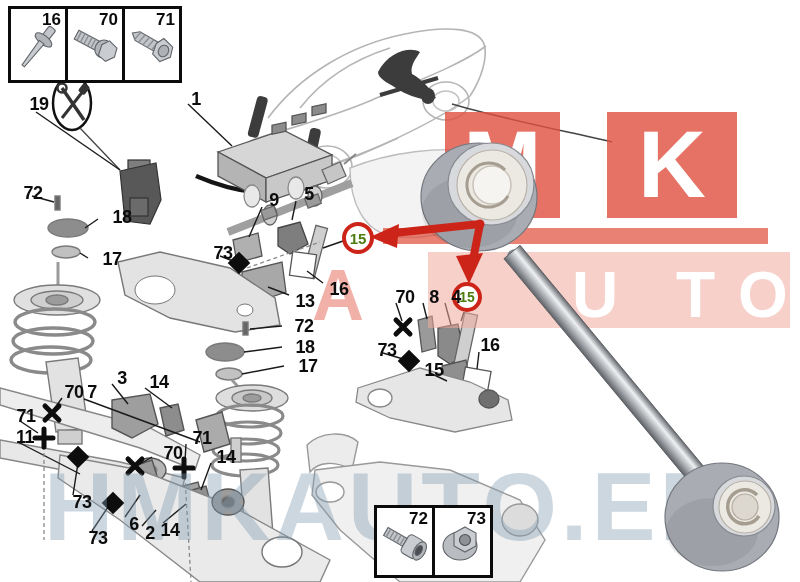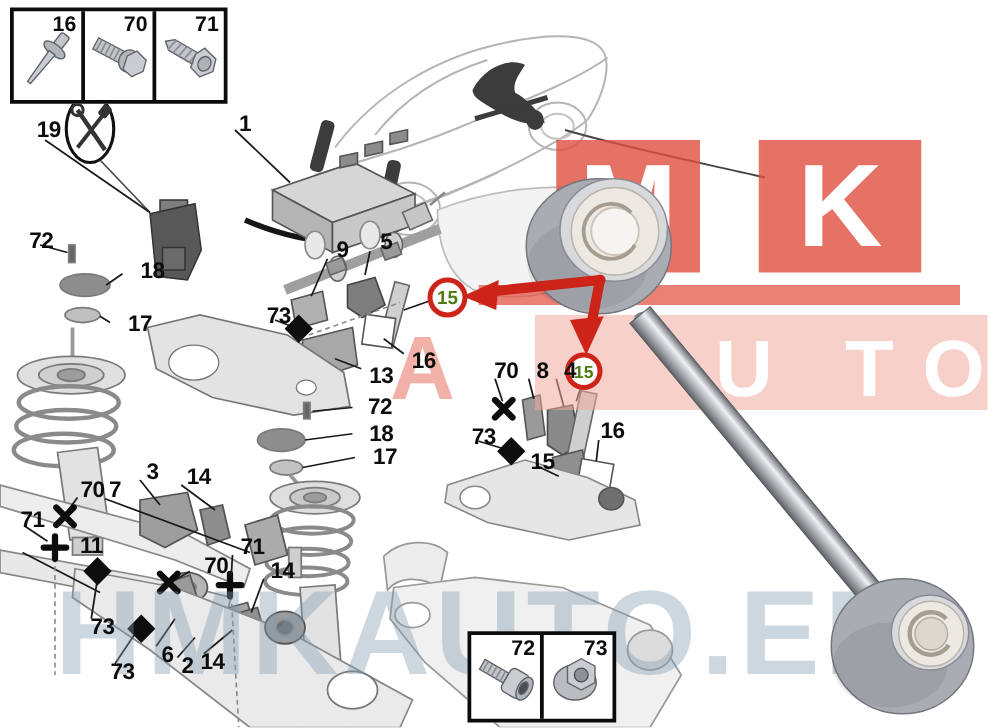--- a/index.html
+++ b/index.html
@@ -333,21 +333,21 @@
       <div class="plabel" style="left: 327px; top: 289px;">16</div>
       <div class="plabel" style="left: 293px; top: 301px;">13</div>
       <div class="plabel" style="left: 292px; top: 326px;">72</div>
       <div class="plabel" style="left: 293px; top: 347px;">18</div>
       <div class="plabel" style="left: 296px; top: 366px;">17</div>
       <div class="plabel" style="left: 110px; top: 378px;">3</div>
       <div class="plabel" style="left: 147px; top: 382px;">14</div>
       <div class="plabel" style="left: 62px; top: 392px;">70</div>
       <div class="plabel" style="left: 80px; top: 392px;">7</div>
       <div class="plabel" style="left: 14px; top: 416px;">71</div>
-      <div class="plabel" style="left: 13px; top: 437px; margin-left: 48px;">11</div>
+      <div class="plabel" style="left: 13px; top: 437px;">11</div>
       <div class="plabel" style="left: 161px; top: 453px;">70</div>
       <div class="plabel" style="left: 190px; top: 438px;">71</div>
       <div class="plabel" style="left: 214px; top: 457px;">14</div>
       <div class="plabel" style="left: 70px; top: 502px;">73</div>
       <div class="plabel" style="left: 86px; top: 538px;">73</div>
       <div class="plabel" style="left: 122px; top: 524px;">6</div>
       <div class="plabel" style="left: 138px; top: 533px;">2</div>
       <div class="plabel" style="left: 158px; top: 530px;">14</div>
       <div class="plabel" style="left: 393px; top: 297px;">70</div>
       <div class="plabel" style="left: 422px; top: 297px;">8</div>

